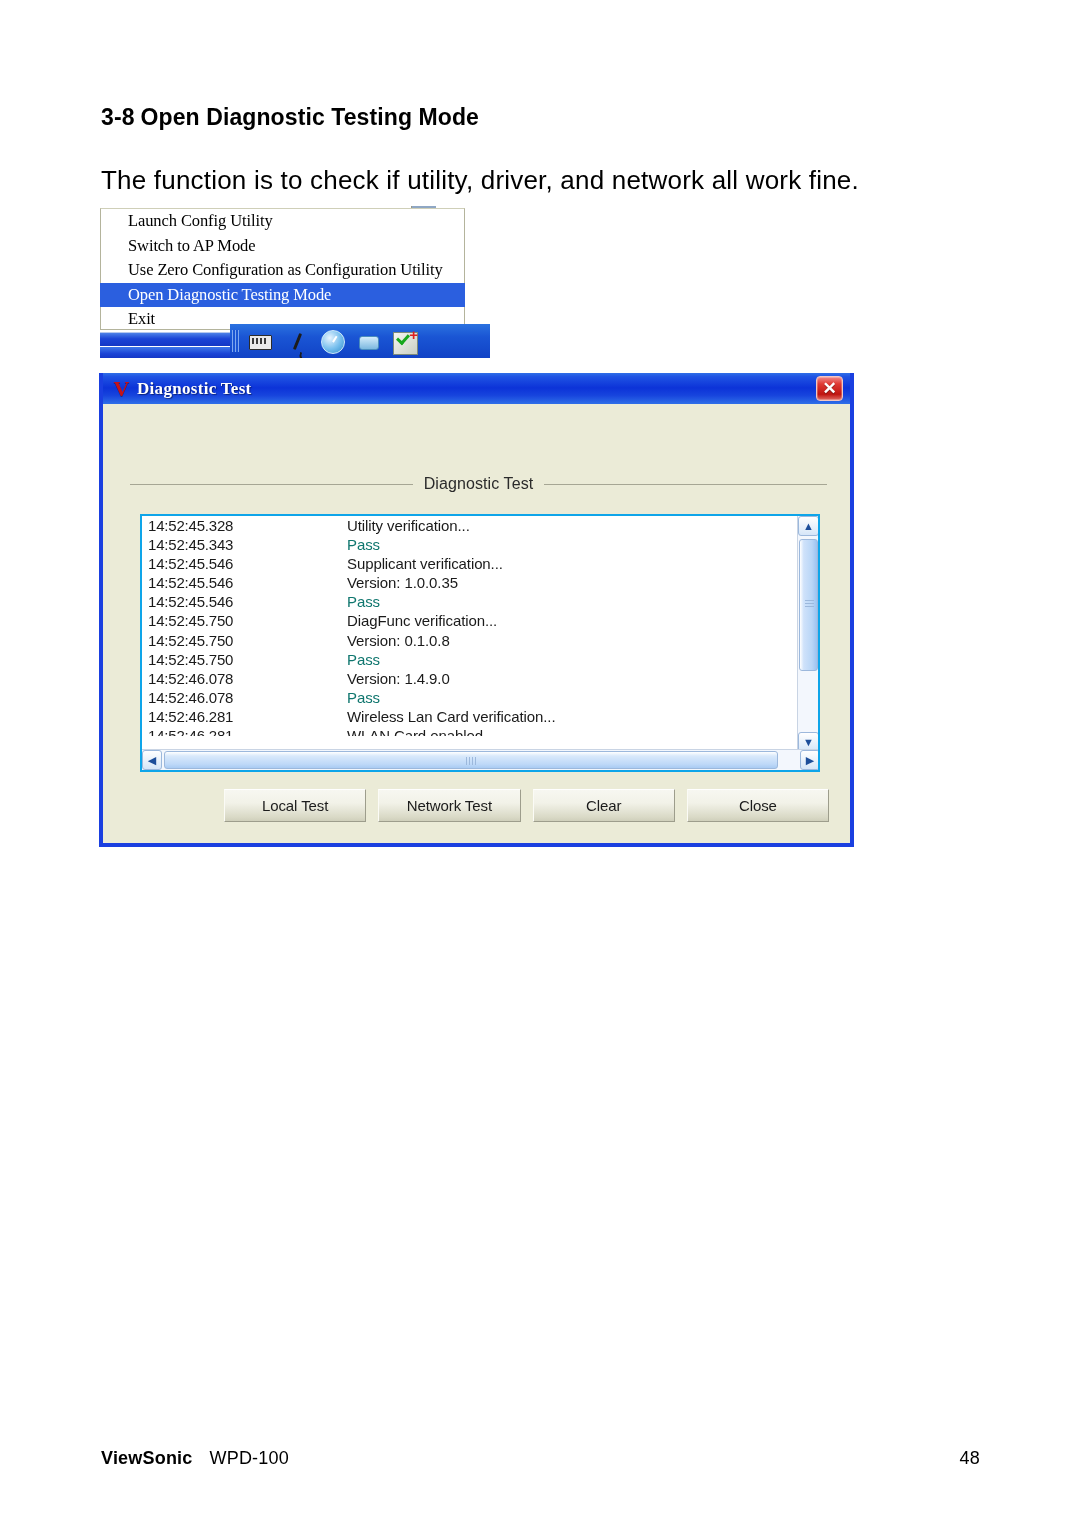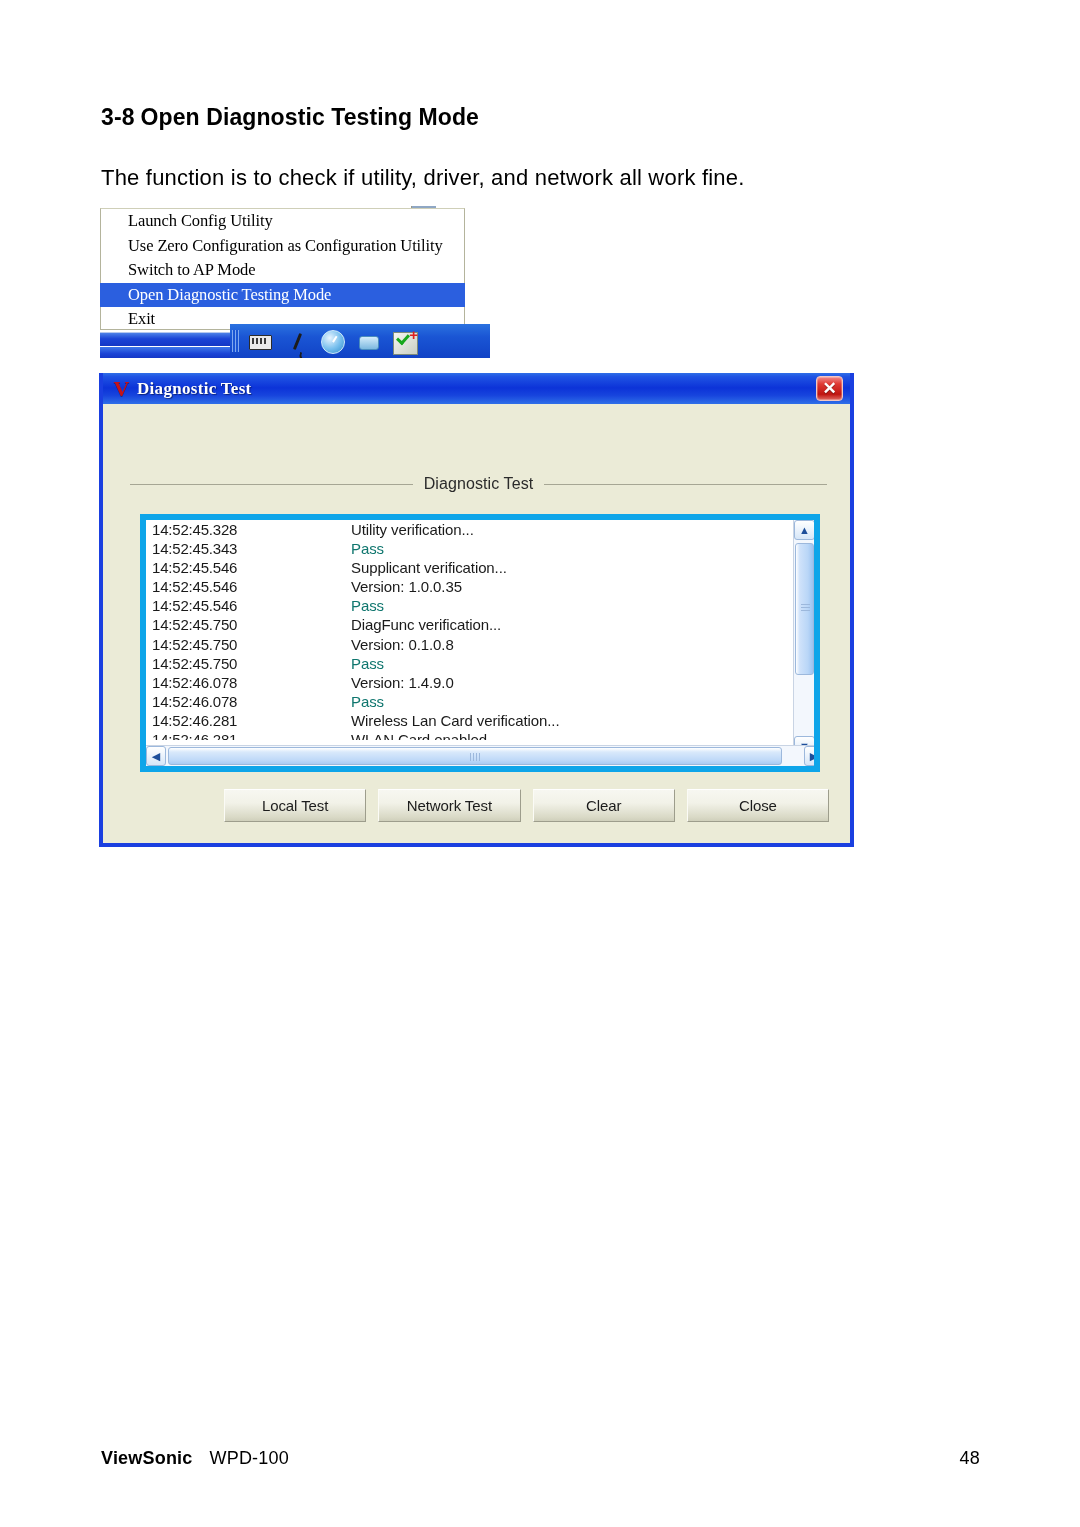--- a/index.html
+++ b/index.html
@@ -26,21 +26,21 @@
     font-weight: bold;
     letter-spacing: 0.1px;
     white-space: nowrap;
   }
   .page-heading .num { margin-right: 6px; margin-top: 20px; }
 
   .page-intro {
     position: absolute;
     left: 101px;
     top: 165px;
-    font-size: 22px;
+    font-size: 26px;
     letter-spacing: 0.2px;
     white-space: nowrap;
   }
 
   
   .footer {
     position: absolute;
     left: 101px;
     top: 1448px;
     width: 879px;
@@ -281,21 +281,21 @@
   }
 
   
   .log-wrap {
     position: absolute;
     left: 37px;
     top: 110px;
     width: 680px;
     height: 258px;
     background: #ffffff;
-    border: 6px solid #0ea5e9;
+    border: 2px solid #0ea5e9;
     box-sizing: border-box;
     overflow: hidden;
   }
   .log-list {
     position: absolute;
     left: 0; top: 0;
     width: 657px;
     height: 236px;
     overflow: hidden;
   }
@@ -407,22 +407,22 @@
 <div class="page-heading">
   <span class="num">3-8</span><span>Open Diagnostic Testing Mode</span>
 </div>
 
 <div class="page-intro">The function is to check if utility, driver, and network all work fine.</div>
 
 <div class="menu-shot">
   <div class="behind-win"></div>
   <div class="menu">
     <div class="menu-item">Launch Config Utility</div>
+    <div class="menu-item">Switch to AP Mode</div>
     <div class="menu-item">Use Zero Configuration as Configuration Utility</div>
-    <div class="menu-item">Switch to AP Mode</div>
     <div class="menu-item selected">Open Diagnostic Testing Mode</div>
     <div class="menu-item">Exit</div>
   </div>
   <div class="taskbar"></div>
   <div class="taskbar2"></div>
 </div>
 
 <div class="tray">
   <div class="grip"></div>
   <div class="tray-icon">

